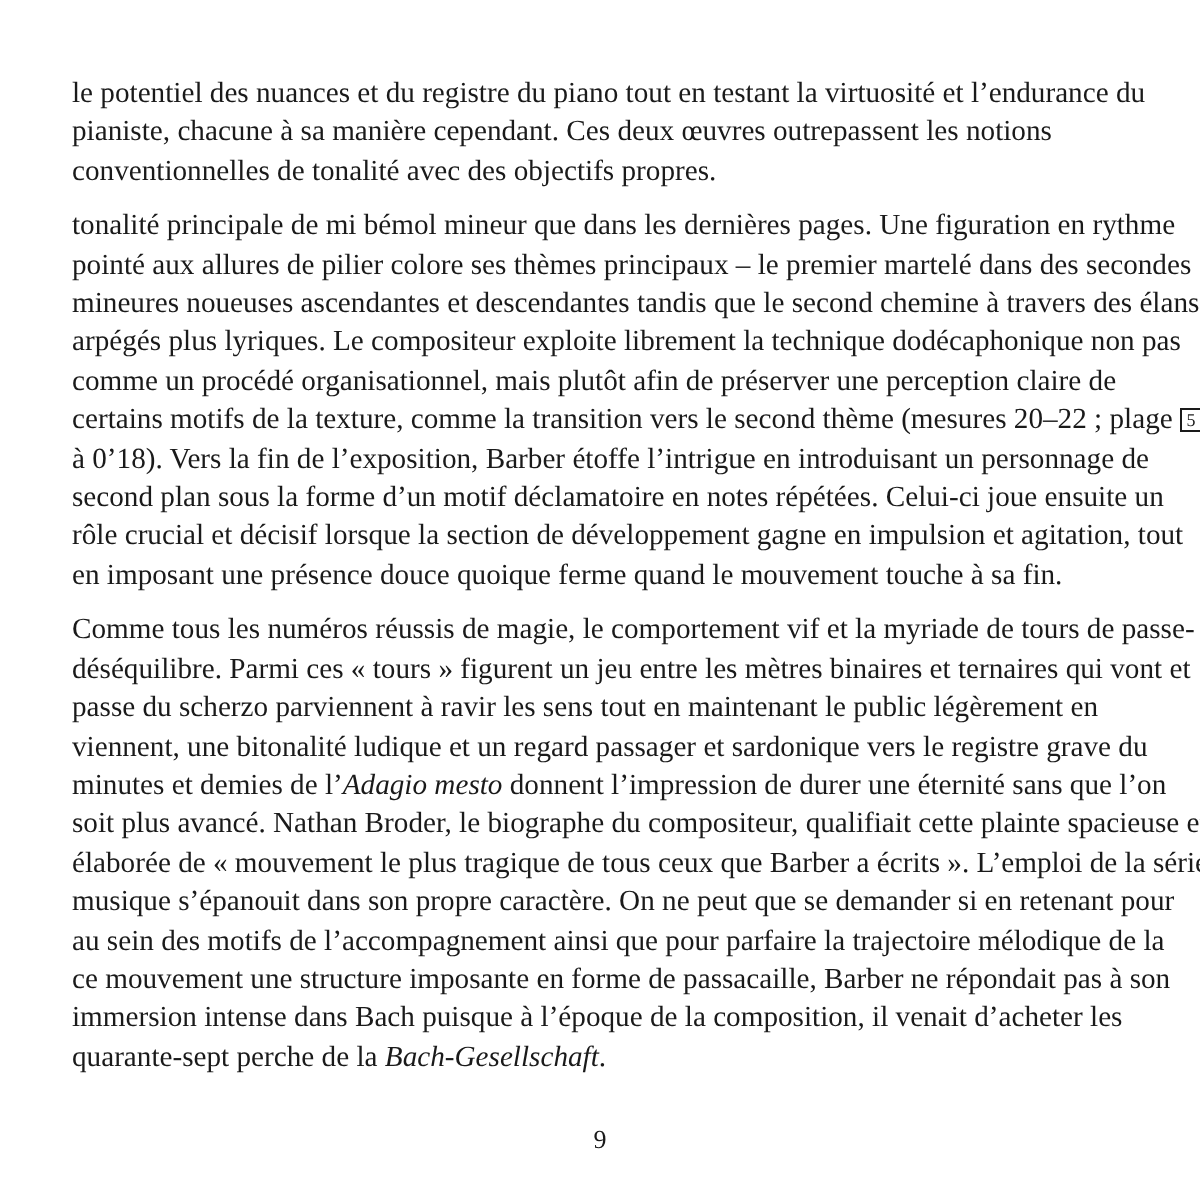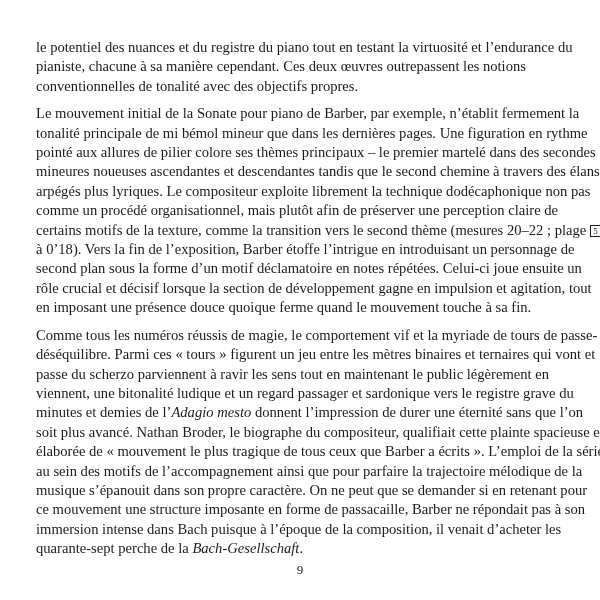--- a/index.html
+++ b/index.html
@@ -42,43 +42,42 @@
 
 <div class="page">
 
   <p class="para">
     <span class="line">le potentiel des nuances et du registre du piano tout en testant la virtuosité et l’endurance du</span>
     <span class="line">pianiste, chacune à sa manière cependant. Ces deux œuvres outrepassent les notions</span>
     <span class="line">conventionnelles de tonalité avec des objectifs propres.</span>
   </p>
 
   <p class="para">
-    <span class="line">Le mouvement initial de la Sonate pour piano de Barber, par exemple, n’établit fermement la</span>
     <span class="line">tonalité principale de mi bémol mineur que dans les dernières pages. Une figuration en rythme</span>
     <span class="line">pointé aux allures de pilier colore ses thèmes principaux – le premier martelé dans des secondes</span>
     <span class="line">mineures noueuses ascendantes et descendantes tandis que le second chemine à travers des élans</span>
     <span class="line">arpégés plus lyriques. Le compositeur exploite librement la technique dodécaphonique non pas</span>
     <span class="line">comme un procédé organisationnel, mais plutôt afin de préserver une perception claire de</span>
     <span class="line"><span>certains motifs de la texture, comme la transition vers le second thème (mesures 20–22 ; plage</span> <span class="track-box">5</span></span>
     <span class="line">à 0’18). Vers la fin de l’exposition, Barber étoffe l’intrigue en introduisant un personnage de</span>
     <span class="line">second plan sous la forme d’un motif déclamatoire en notes répétées. Celui-ci joue ensuite un</span>
     <span class="line">rôle crucial et décisif lorsque la section de développement gagne en impulsion et agitation, tout</span>
     <span class="line">en imposant une présence douce quoique ferme quand le mouvement touche à sa fin.</span>
   </p>
 
   <p class="para">
     <span class="line">Comme tous les numéros réussis de magie, le comportement vif et la myriade de tours de passe-</span>
     <span class="line">déséquilibre. Parmi ces « tours » figurent un jeu entre les mètres binaires et ternaires qui vont et</span>
     <span class="line">passe du scherzo parviennent à ravir les sens tout en maintenant le public légèrement en</span>
     <span class="line">viennent, une bitonalité ludique et un regard passager et sardonique vers le registre grave du</span>
     <span class="line"><span>minutes et demies de l’</span><span class="it">Adagio mesto</span><span> donnent l’impression de durer une éternité sans que l’on</span></span>
     <span class="line">soit plus avancé. Nathan Broder, le biographe du compositeur, qualifiait cette plainte spacieuse et</span>
     <span class="line">élaborée de « mouvement le plus tragique de tous ceux que Barber a écrits ». L’emploi de la série</span>
+    <span class="line">musique s’épanouit dans son propre caractère. On ne peut que se demander si en retenant pour</span>
     <span class="line">au sein des motifs de l’accompagnement ainsi que pour parfaire la trajectoire mélodique de la</span>
-    <span class="line">musique s’épanouit dans son propre caractère. On ne peut que se demander si en retenant pour</span>
     <span class="line">ce mouvement une structure imposante en forme de passacaille, Barber ne répondait pas à son</span>
     <span class="line">immersion intense dans Bach puisque à l’époque de la composition, il venait d’acheter les</span>
     <span class="line"><span>quarante-sept perche de la </span><span class="it">Bach-Gesellschaft</span><span>.</span></span>
   </p>
 
 </div>
 
 <div class="page-number">9</div>
 
 </body></html>

